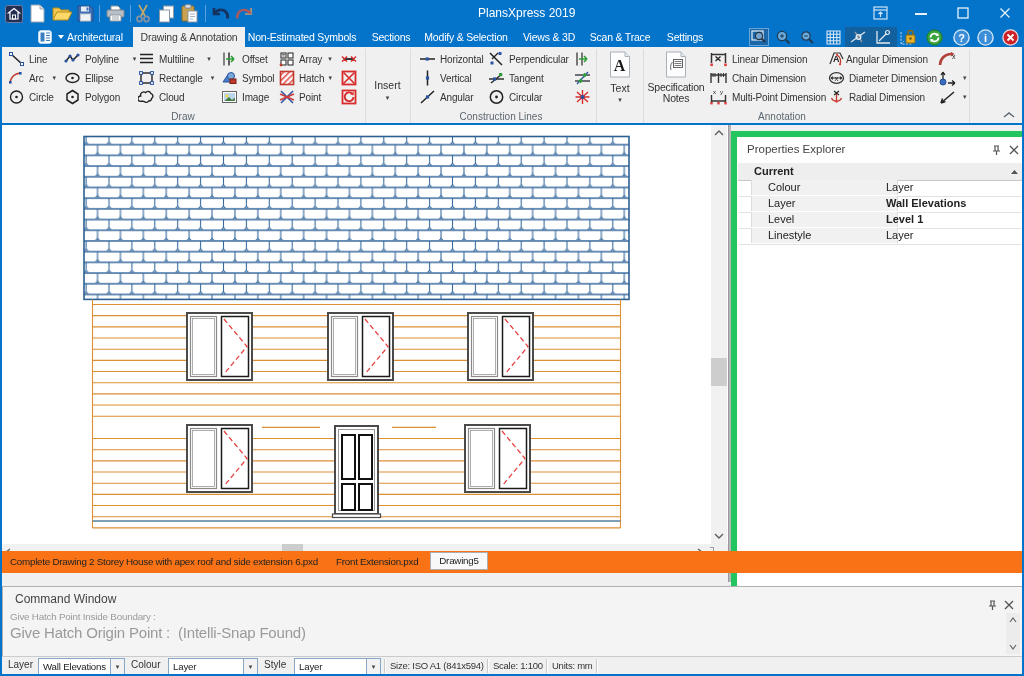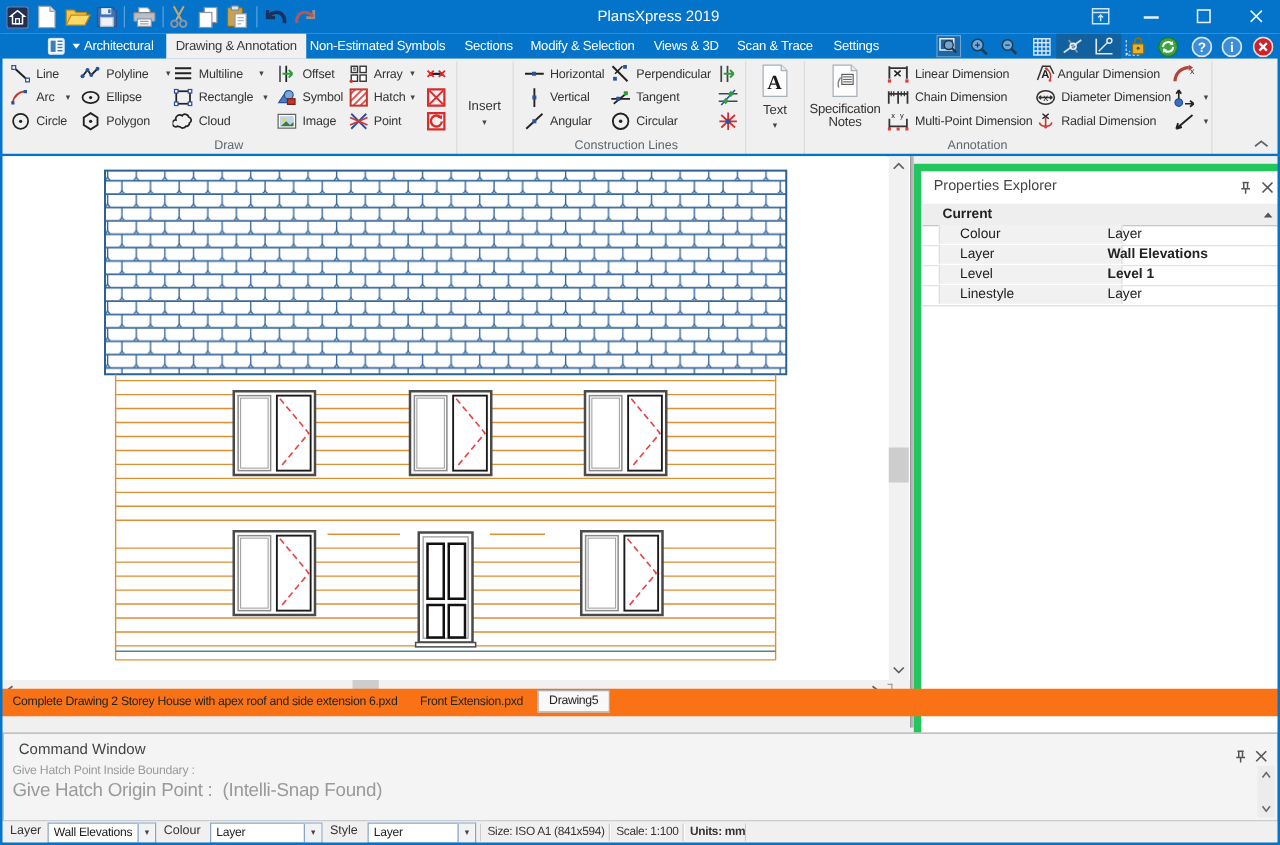--- a/index.html
+++ b/index.html
@@ -682,19 +682,19 @@
   <span class="abs" style="left:264px;top:2px;">Style</span>
   <div class="combo" style="left:294px;width:85px;">
       <span class="ctext">Layer</span>
       <span class="carr">▾</span>
     </div>
   <div class="sbsep" style="left:384px"></div>
   <span class="abs sbt" style="left:390px;top:3px;">Size: ISO A1 (841x594)</span>
   <div class="sbsep" style="left:487px"></div>
   <span class="abs sbt" style="left:493px;top:3px;">Scale: 1:100</span>
   <div class="sbsep" style="left:546px"></div>
-  <span class="abs sbt" style="left:552px;top:3px;font-weight:bold;">Units: mm</span>
+  <span class="abs sbt" style="left:552px;top:3px;">Units: mm</span>
   <div class="sbsep" style="left:596px"></div>
   <span class="abs sbt" style="left:602px;top:3px;margin-top:43px;">19041, 30267</span>
 </div>
 <div class="abs" id="wb-l"></div>
 <div class="abs" id="wb-r"></div>
 <div class="abs" id="wb-b"></div>
 
 </body></html>

